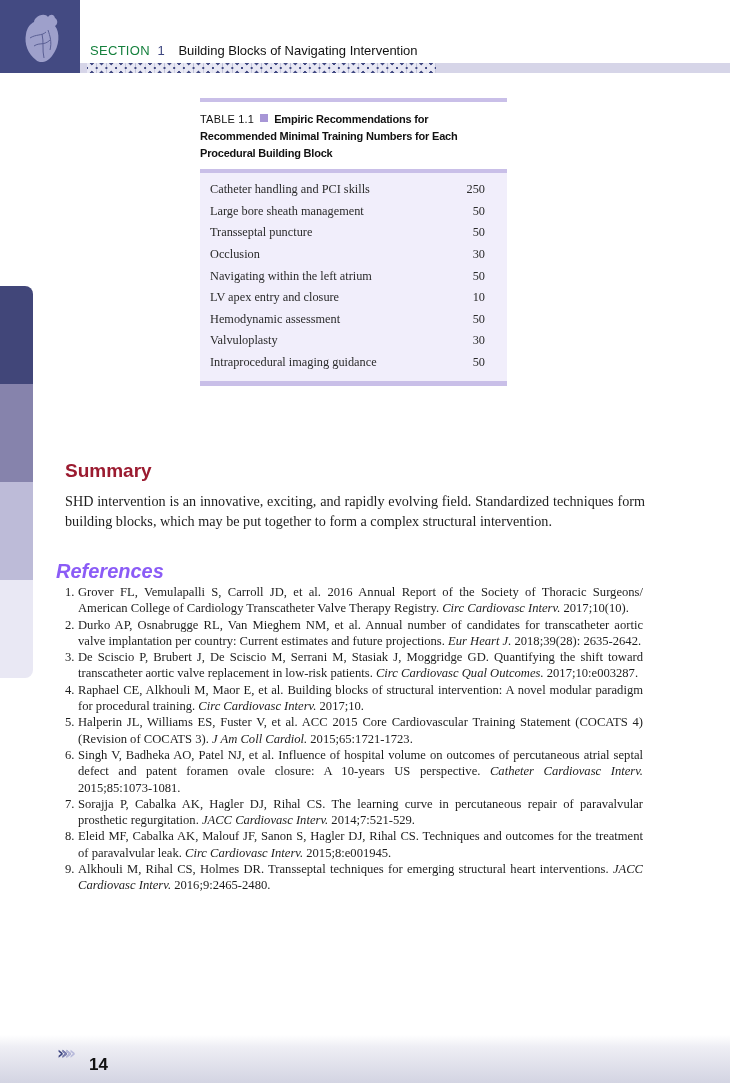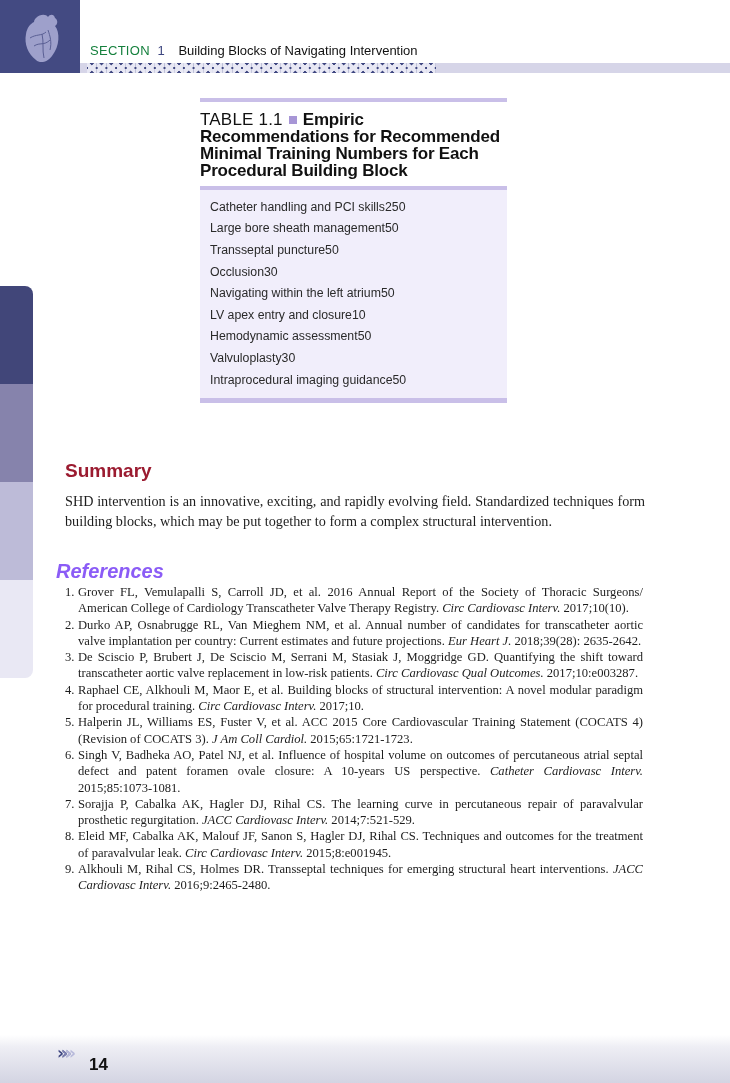--- a/index.html
+++ b/index.html
@@ -46,34 +46,34 @@
   .st4 { background: #e9e8f4; }
 
   
   .tbl {
     position: absolute; left: 200px; top: 98px; width: 307px;
   }
   .tbl .bar { height: 4px; background: #c9bfe8; }
   .tbl .bar.bottom { height: 5px; }
   .tbl-title {
     padding: 9px 4px 7px 0px;
-    font-family: "Liberation Sans", sans-serif; font-size: 17px; line-height: 17px;
+    font-family: "Liberation Sans", sans-serif; font-size: 11px; line-height: 17px;
     color: #111;
   }
   .tbl-title .label { font-weight: normal; letter-spacing: 0.2px; }
   .tbl-title .sq {
     display: inline-block; width: 8px; height: 8px; background: #a796d6;
     margin: 0 6px 0 6px; vertical-align: 1px;
   }
   .tbl-title .cap { font-weight: bold; letter-spacing: -0.2px; }
   .tbl-body { background: #f1eefb; padding: 6px 0 8px 0; }
   .tbl-row {
-    display: flex; justify-content: flex-start; align-items: center;
+    display: flex; justify-content: space-between; align-items: center;
     height: 21.6px; padding: 0 22px 0 10px;
-    font-family: Liberation Sans, sans-serif; font-size: 12.3px; color: #2a2a2a;
+    font-family: Liberation Serif, serif; font-size: 12.3px; color: #2a2a2a;
   }
 
   
   .summary-h {
     position: absolute; left: 65px; top: 460px;
     font-family: "Liberation Sans", sans-serif; font-weight: bold;
     font-size: 19px; color: #9b1b30;
   }
   .summary-p {
     position: absolute; left: 65px; top: 492px; width: 580px;

